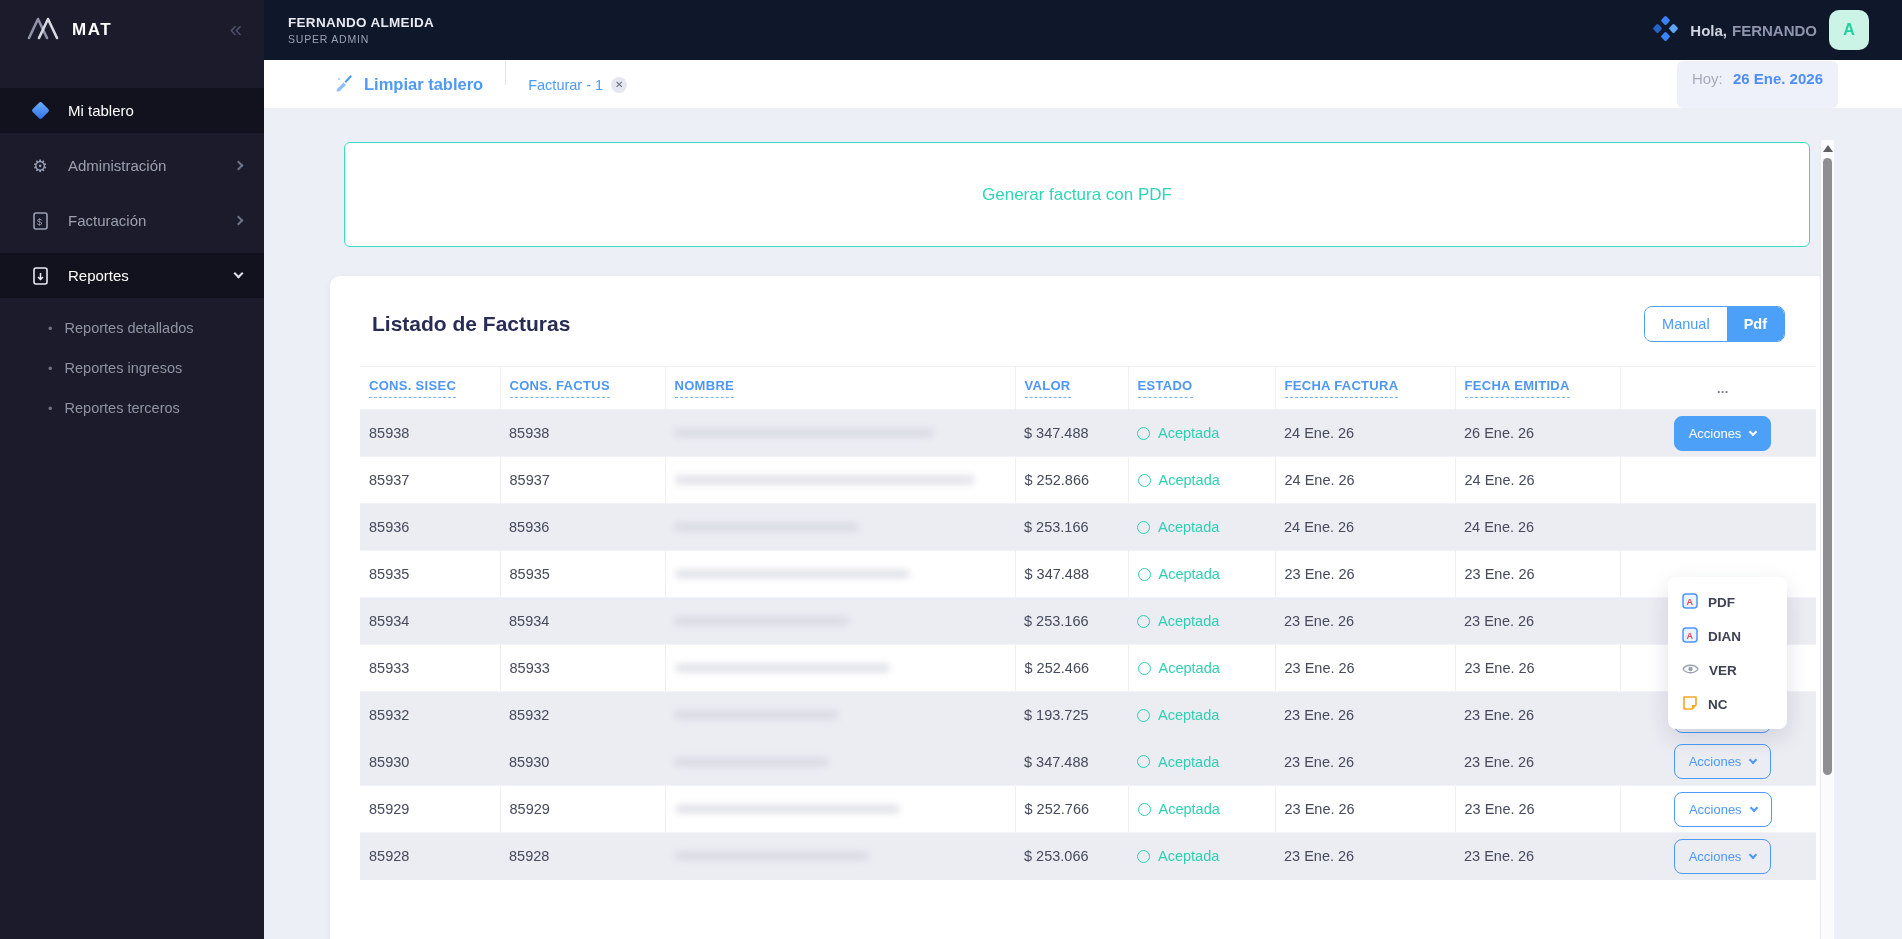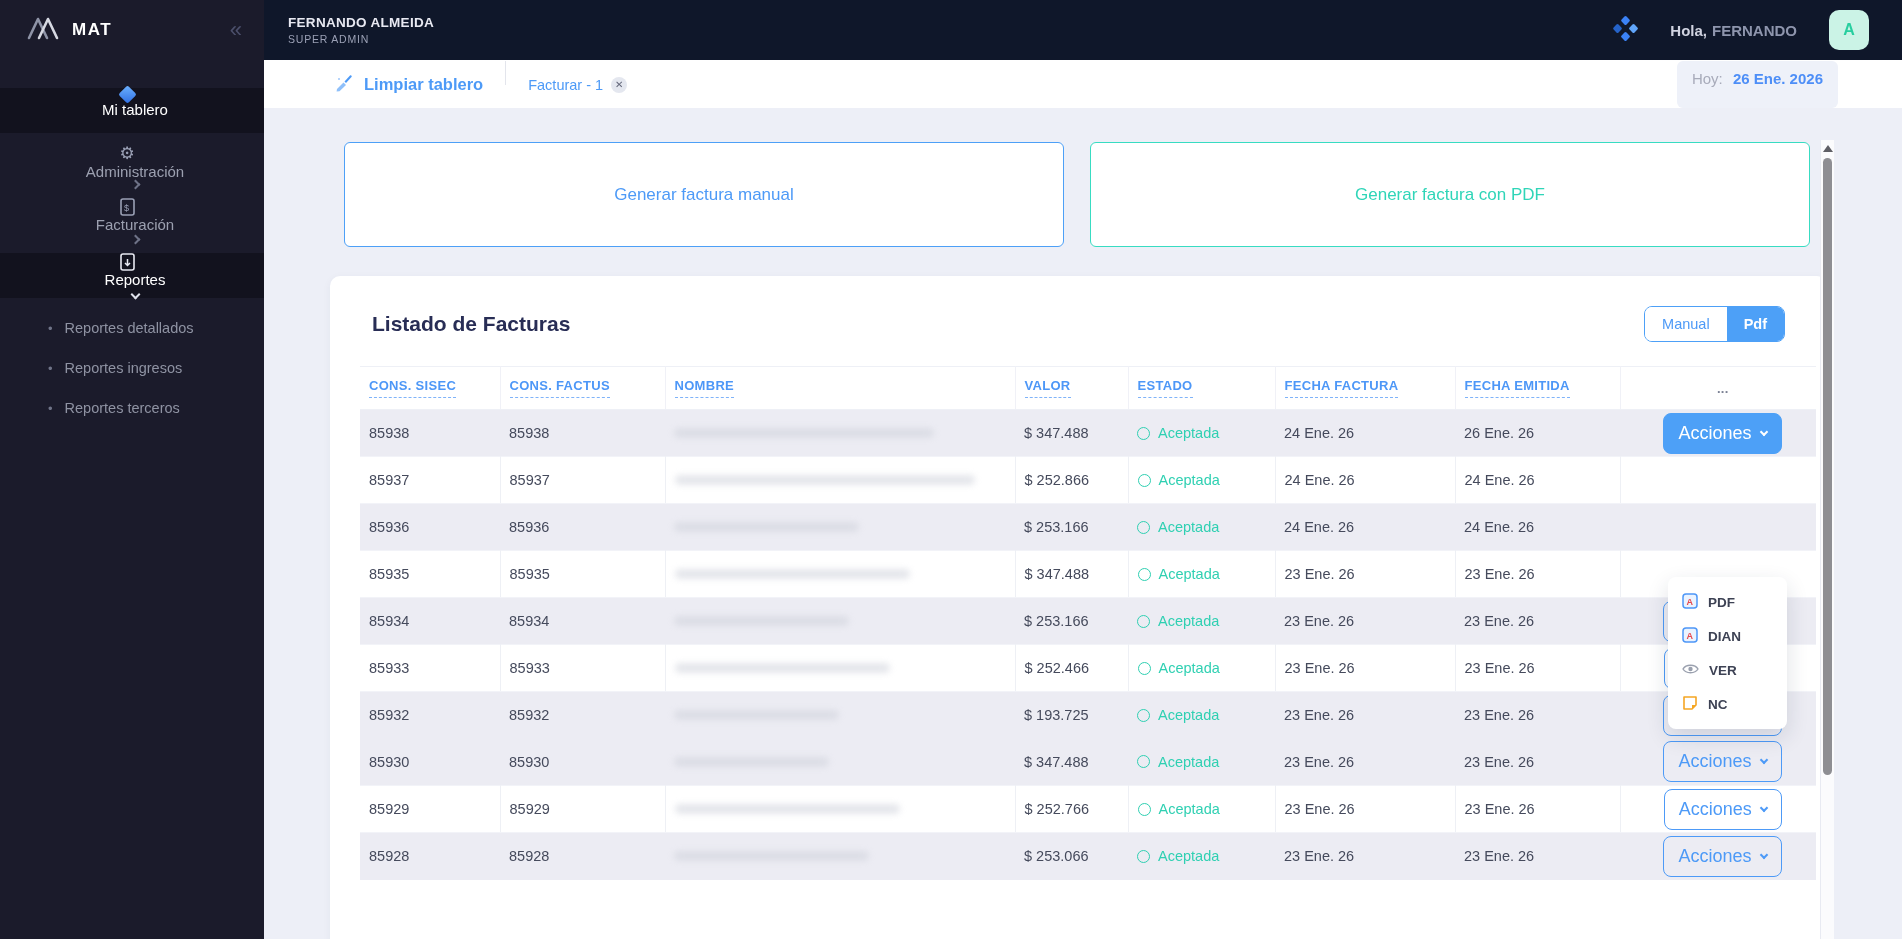--- a/index.html
+++ b/index.html
@@ -13,34 +13,34 @@
   .collapse { margin-left:auto; color:#4b4f6b; font-size:22px; line-height:1; cursor:pointer; }
   .side-nav { margin-top:28px; }
   .nav-item { height:45px; display:flex; align-items:center; padding:0 22px 0 28px; color:#9ca0b0; font-size:15px; cursor:pointer; }
   .nav-item.active { background:#12121e; color:#fff; }
   .nav-ico { width:24px; display:flex; justify-content:center; margin-right:16px; flex-shrink:0; }
   .gear-glyph { font-family:"DejaVu Sans", sans-serif; font-size:17px; color:#9aa0b5; }
   .nav-label { flex:1; }
   .chev { display:inline-block; width:7px; height:7px; border-right:2px solid #6e7287; border-bottom:2px solid #6e7287; }
   .chev-right { transform:rotate(-45deg); }
   .chev-down { transform:rotate(45deg); margin-top:-4px; border-color:#dfe1ec; }
-  .nav-item { margin-bottom:10px;flex-direction:column; }
+  .nav-item { margin-bottom:10px; }
   .diamond { width:13px; height:13px; background:linear-gradient(135deg,#6cb1ff,#2f6fe4); transform:rotate(45deg); border-radius:2px; }
   .sub-list { margin:6px 0 0 0; }
   .sub-item { height:40px; display:flex; align-items:center; padding-left:48px; color:#8f93a3; font-size:14.5px; cursor:pointer; }
   .sub-item .bullet { color:#6f7387; margin-right:12px; font-size:13px; }
 
   
   .main { flex:1; display:flex; flex-direction:column; position:relative; }
 
   .topbar { height:60px; background:#0f172a; display:flex; align-items:center; padding:0 33px 0 24px; flex-shrink:0; }
   .user-block { display:flex; flex-direction:column; }
   .user-name { color:#e8e9f2; font-size:13.5px; font-weight:bold; letter-spacing:.3px; }
   .user-role { color:#9ba0b5; font-size:10.5px; letter-spacing:.8px; margin-top:3px; }
-  .top-right { margin-left:auto; display:flex; align-items:center; gap:32px; }
+  .top-right { margin-left:auto; display:flex; align-items:center; gap:12px; }
   .greet { font-size:15px; font-weight:bold; }
   .greet .pre { color:#d0d3e0; }
   .greet .nm { color:#8e95ad; margin-left:5px; }
   .avatar { width:40px; height:40px; border-radius:10px; background:#cbf3e6; color:#27ce9f; font-weight:bold; font-size:16px; display:flex; align-items:center; justify-content:center; cursor:pointer; }
 
   .toolbar { height:48px; background:#fff; display:flex; padding:1px 64px 0 71px; flex-shrink:0; box-shadow:0 1px 0 #e9ebf2; }
   .clean-btn { display:flex; align-items:center; gap:10px; color:#4d9af7; font-size:16.5px; font-weight:bold; cursor:pointer; }
   .tb-divider { width:1px; height:24px; background:#e3e5ec; margin:0 22px; }
   .tab-chip { display:flex; align-items:center; gap:8px; color:#4d9af7; font-size:14.5px; cursor:pointer; }
   .x-badge { width:16px; height:16px; border-radius:50%; background:#e4e7ef; color:#63677a; font-size:10px; display:flex; align-items:center; justify-content:center; cursor:pointer; }
@@ -71,21 +71,21 @@
   thead th .th-inner { display:inline-block; border-bottom:1px dashed #7fb3f9; padding-bottom:4px; }
   tbody td { height:47px; font-size:14.5px; color:#454a5c; padding-left:9px; }
   tr.row-gray { background:#ececf3; }
   tr.row-white td { border-right:1px solid #eef0f5; border-top:1px solid #f2f3f8; border-bottom:1px solid #f2f3f8; }
   tr.row-white td:last-child { border-right:none; }
   .redacted { height:10px; border-radius:5px; background:#cfd2db; filter:blur(3px); opacity:.55; }
   .estado { display:flex; align-items:center; gap:8px; color:#2fd0b2; }
   .estado-dot { width:13px; height:13px; border:1.5px solid #2fd0b2; border-radius:50%; flex-shrink:0; }
   .act-cell { text-align:center; }
   .btn-act { border:1px solid #4d9af7; color:#4d9af7; background:transparent; border-radius:8px; padding:9px 14px;
-             font-size:18px; font-family:"Liberation Sans",sans-serif; display:inline-flex; align-items:center; gap:9px; cursor:pointer; }
+             font-size:13px; font-family:"Liberation Sans",sans-serif; display:inline-flex; align-items:center; gap:9px; cursor:pointer; }
   .btn-act .chev { border-color:#4d9af7; width:6px; height:6px; margin-top:-3px; }
   .btn-act.open { background:#4da0f7; border-color:#4da0f7; color:#fff; }
   .btn-act.open .chev { border-color:#fff; }
 
   .dropdown { position:absolute; left:1404px; top:469px; width:119px; background:#fff; border-radius:8px;
               box-shadow:0 8px 22px rgba(30,40,70,.14); padding:8px 0; z-index:30; }
   .dd-item { height:34px; display:flex; align-items:center; gap:10px; padding-left:14px; font-size:13.5px;
              color:#3d4254; font-weight:bold; cursor:pointer; }
 
   .scrollbar { position:absolute; left:1556px; top:140px; width:14px; height:799px; background:#fbfbfd;
@@ -200,21 +200,20 @@
     </div>
     <div class="hoy-chip">
       <span class="hoy-label">Hoy:</span>
       <span class="hoy-date">26 Ene. 2026</span>
     </div>
   </div>
 
   <div class="content">
 
     <div class="cards-row">
-      <div class="action-card card-manual">Generar factura manual</div>
       <div class="action-card card-pdf">Generar factura con PDF</div>
     </div>
 
     <div class="panel">
       <div class="panel-head">
         <span class="panel-title">Listado de Facturas</span>
         <div class="toggle">
           <span class="toggle-btn toggle-manual">Manual</span>
           <span class="toggle-btn toggle-pdf">Pdf</span>
         </div>

